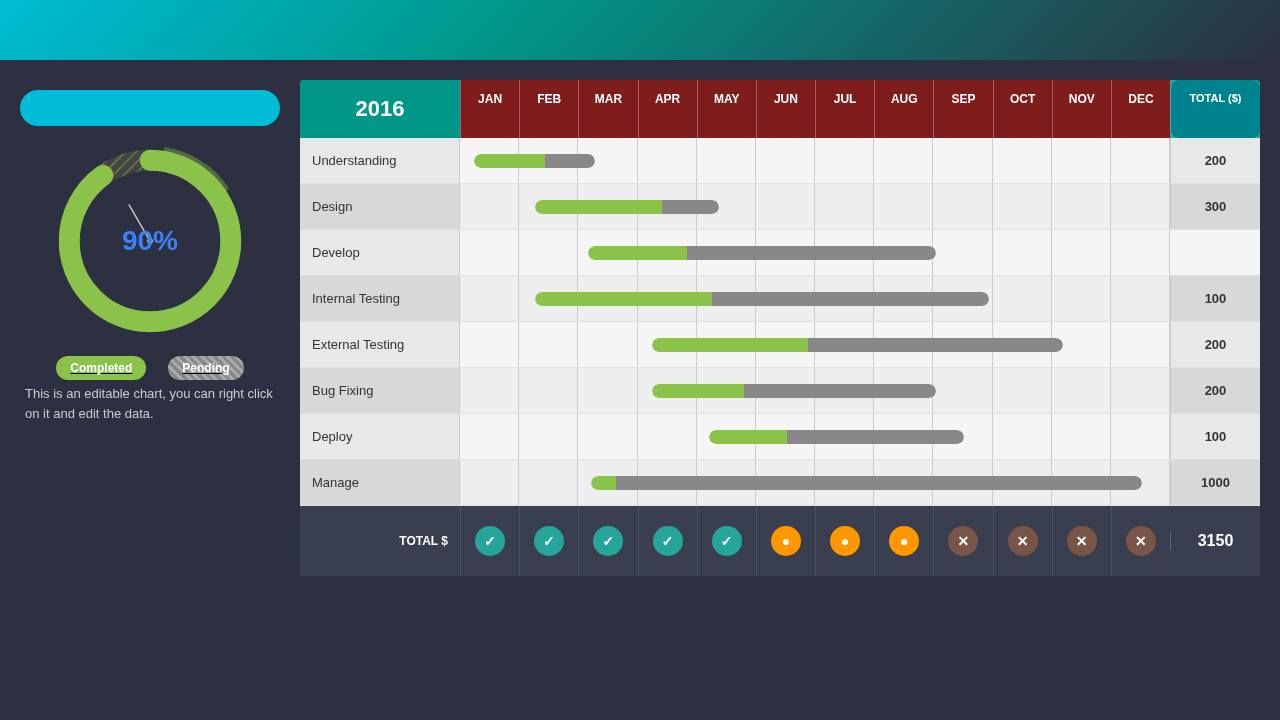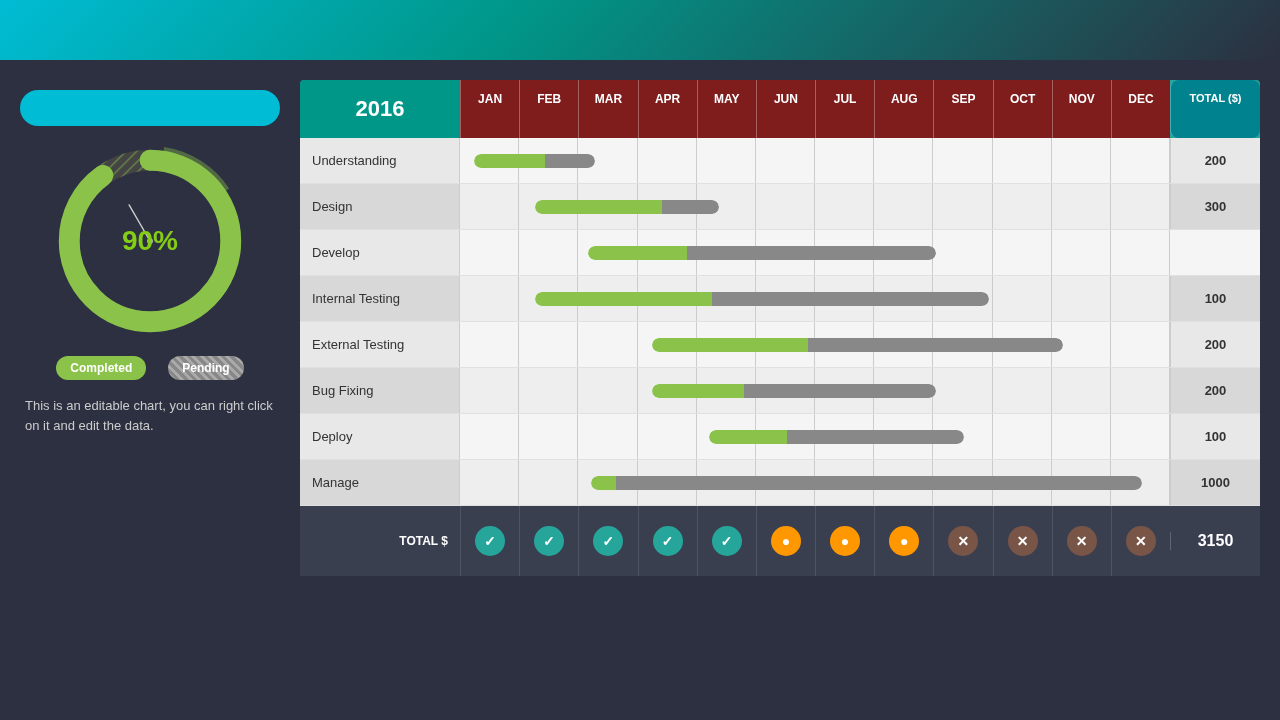--- a/index.html
+++ b/index.html
@@ -55,31 +55,32 @@
     }
 
     .donut-svg {
       width: 190px;
       height: 190px;
     }
 
     .donut-center-text {
       position: absolute;
       text-align: right;
-      color: #84cc16;
+      color: #3b82f6;
       font-size: 28px;
       font-weight: bold;
     }
 
     
     .legend {
       display: flex;
       gap: 22px;
       justify-content: center;
-      margin-bottom: 16px;
+      margin-bottom: 4px;
+      text-decoration: underline;
     }
 
     .legend-item {
       padding: 5px 14px;
       border-radius: 12px;
       font-size: 12px;
       font-weight: 600;
       color: white;
     }
 

